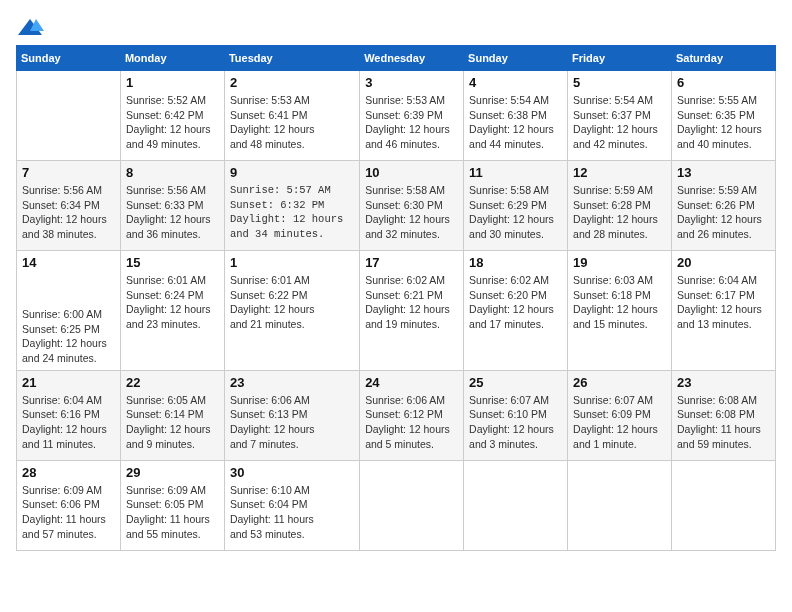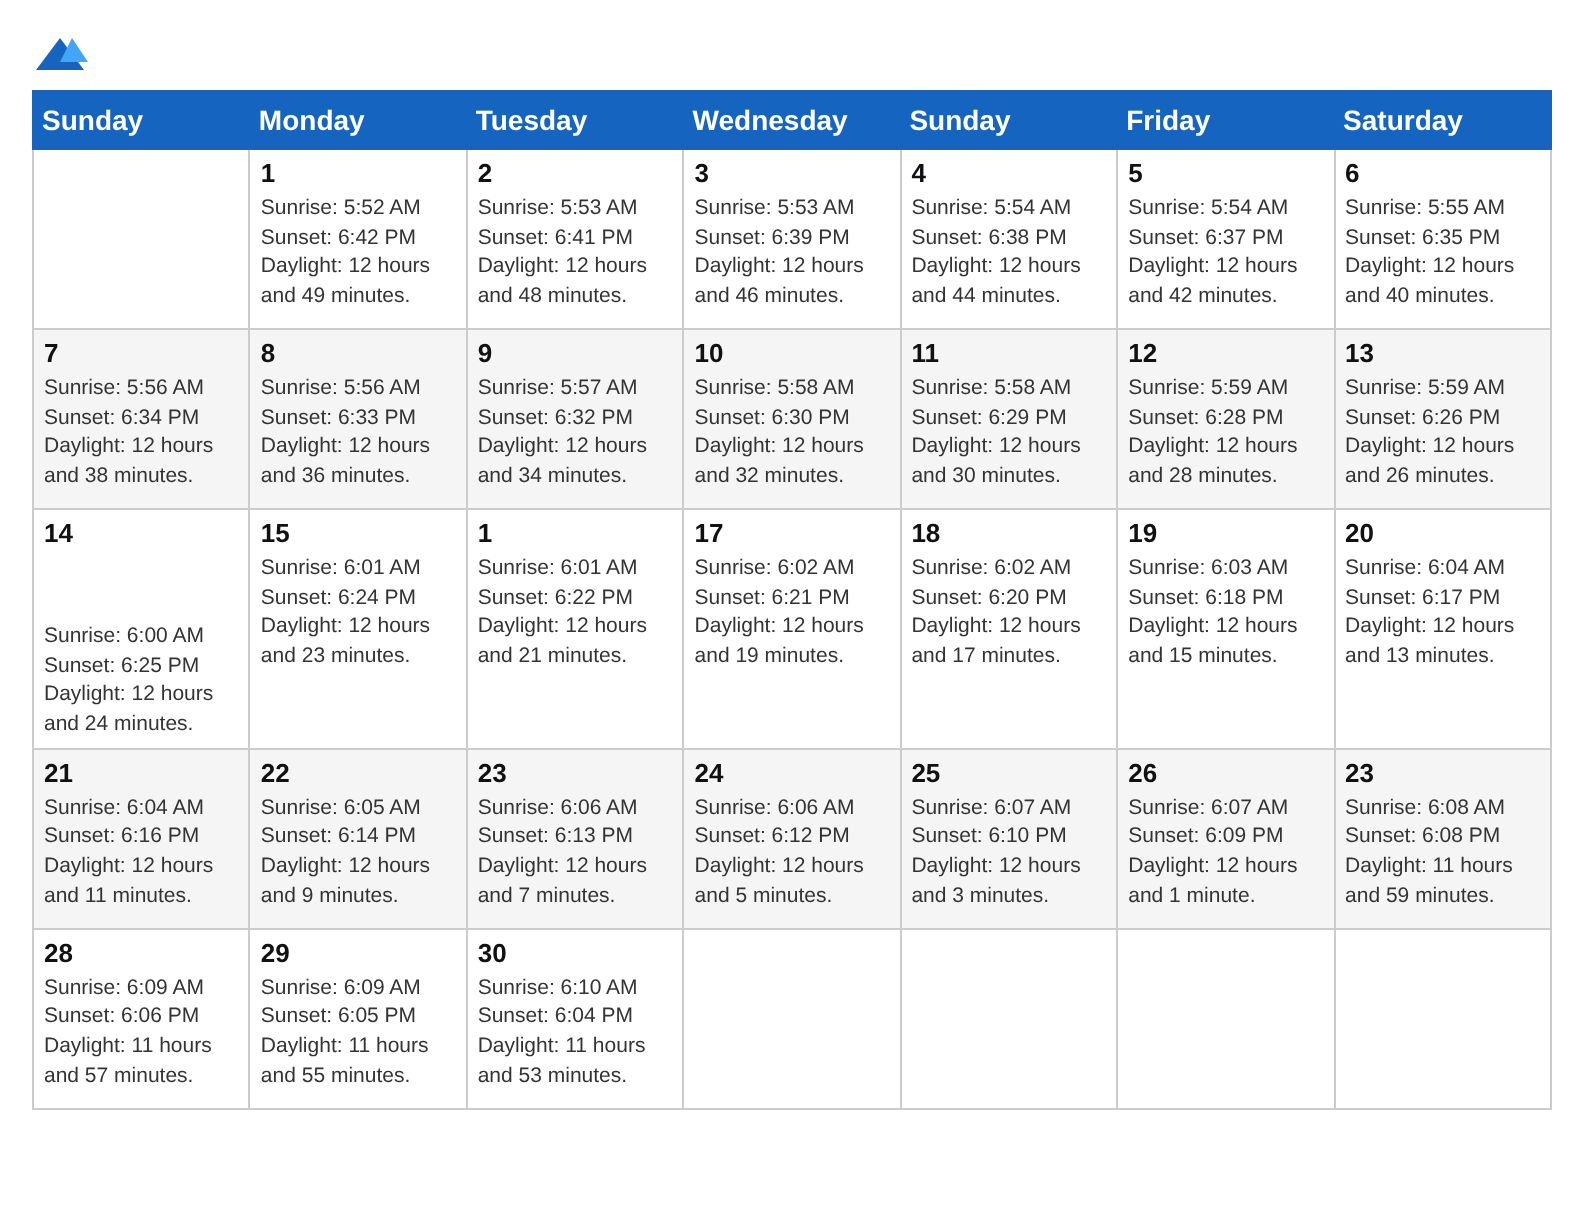--- a/index.html
+++ b/index.html
@@ -51,21 +51,21 @@
     table {
       width: 100%;
       border-collapse: collapse;
       font-size: 11px;
     }
     thead tr th {
       background-color: #1565c0;
       color: #fff;
       padding: 6px 4px;
       text-align: left;
-      font-size: 14px;
+      font-size: 11px;
       font-weight: bold;
       border: 1px solid #1565c0;
     }
     tbody tr td {
       border: 1px solid #ccc;
       vertical-align: top;
       padding: 4px 5px;
       min-height: 80px;
       height: 90px;
     }
@@ -178,21 +178,21 @@
         </td>
         <td>
           <div class="day-number">8</div>
           <div class="day-info" style="white-space: pre-line;">Sunrise: 5:56 AM
 Sunset: 6:33 PM
 Daylight: 12 hours
 and 36 minutes.</div>
         </td>
         <td>
           <div class="day-number">9</div>
-          <div class="day-info" style="white-space: pre-line;">Sunrise: 5:57 AM
+          <div class="day-info" style="white-space: pre-line; font-family: Liberation Mono, monospace;">Sunrise: 5:57 AM
 Sunset: 6:32 PM
 Daylight: 12 hours
 and 34 minutes.</div>
         </td>
         <td>
           <div class="day-number">10</div>
           <div class="day-info" style="white-space: pre-line;">Sunrise: 5:58 AM
 Sunset: 6:30 PM
 Daylight: 12 hours
 and 32 minutes.</div>

